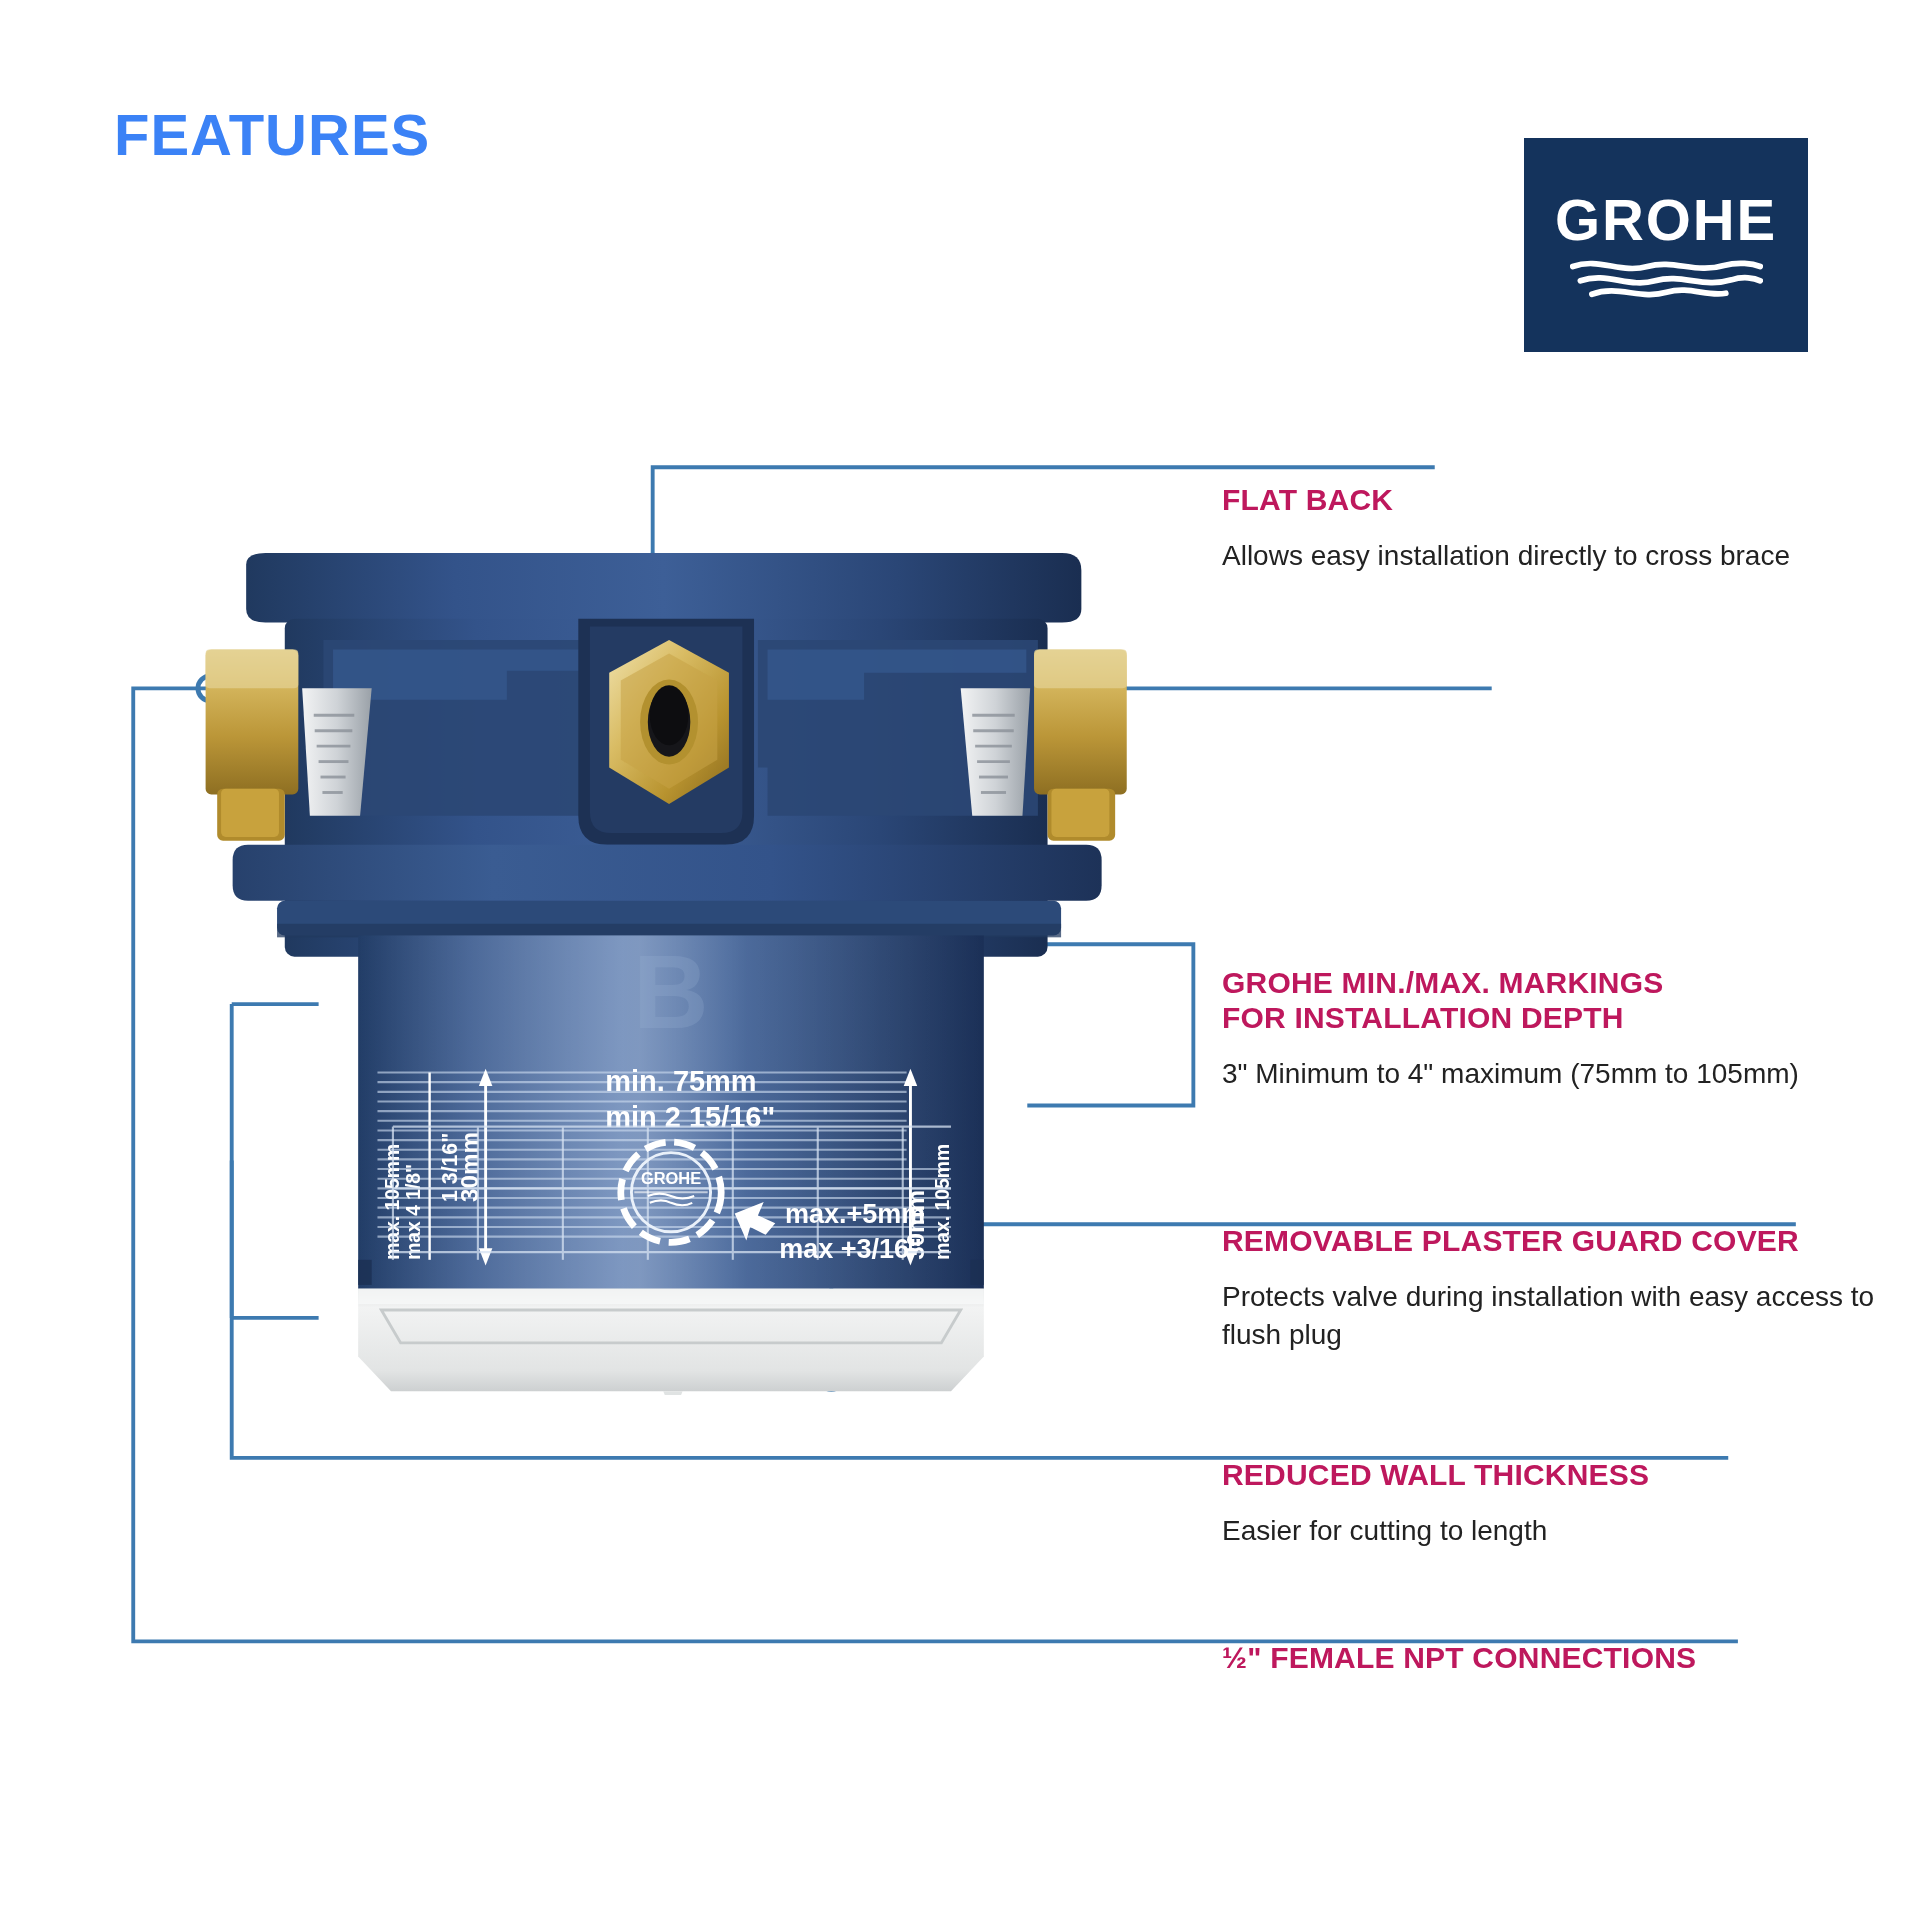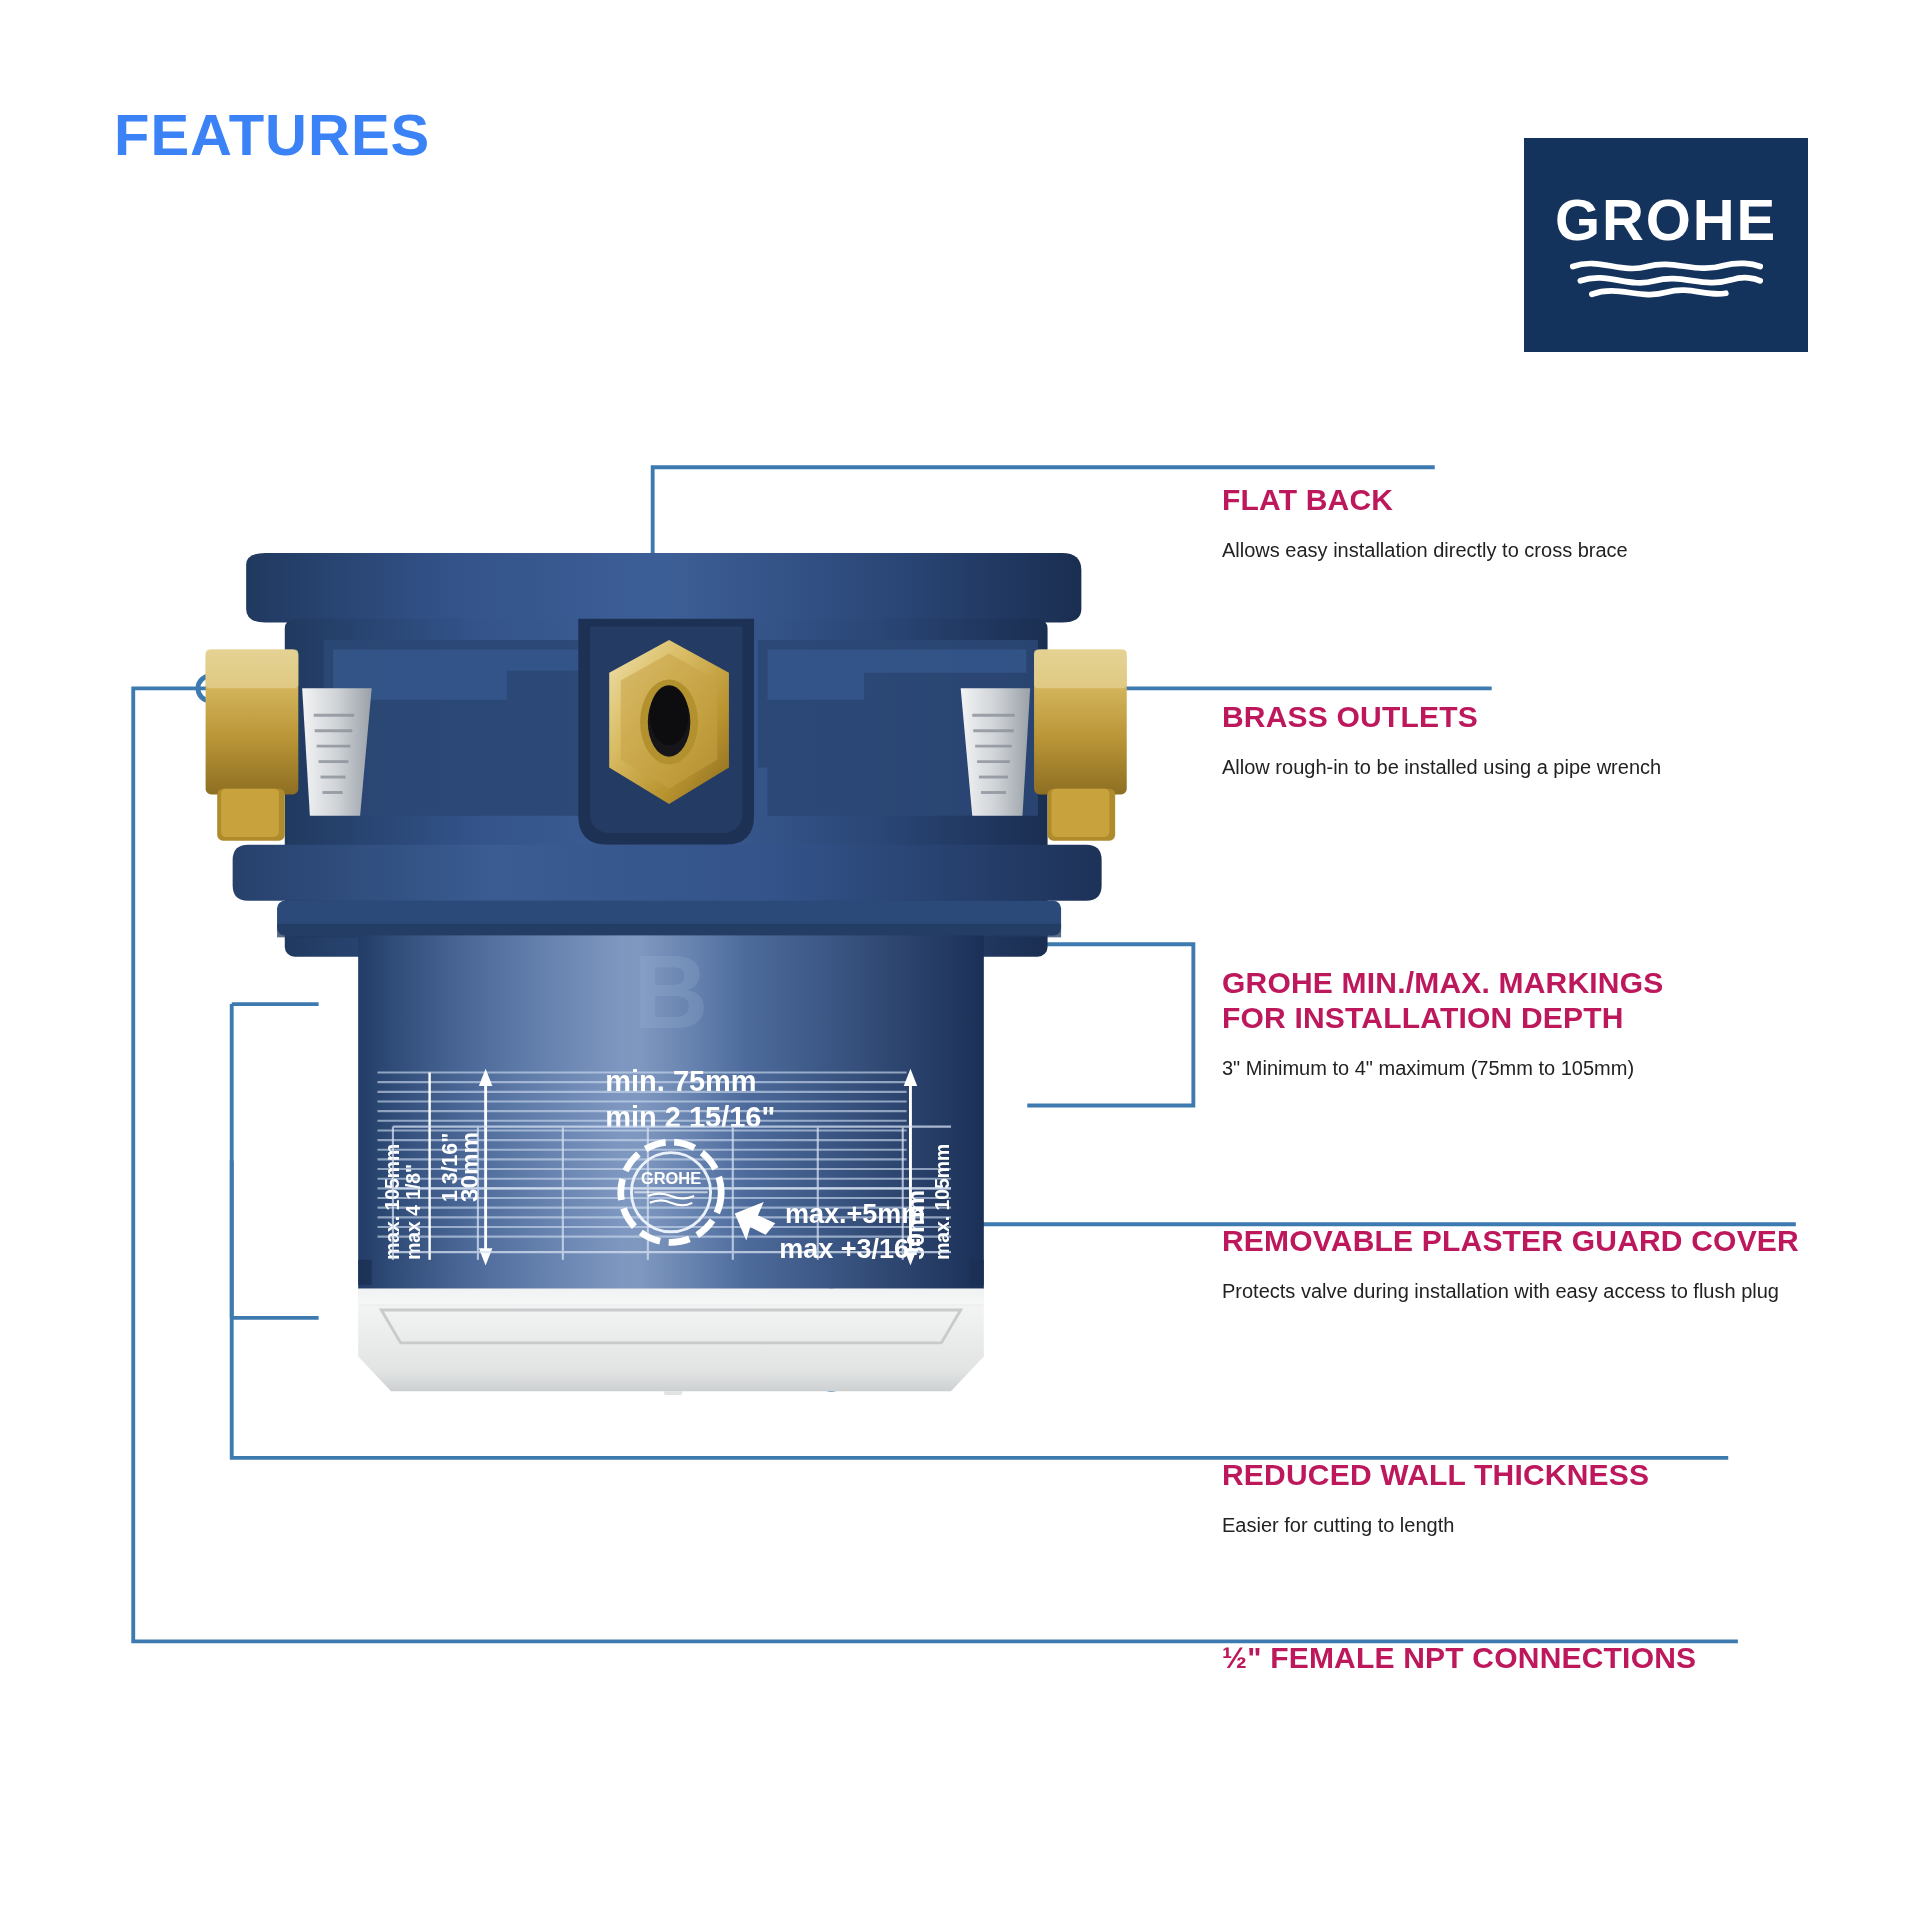--- a/index.html
+++ b/index.html
@@ -33,21 +33,21 @@
   #brand-logo .waves{width:193px;height:44px;display:block;}
 
   
   .callout{position:absolute;}
   .callout h3{
     margin:0 0 19.3px 0;
     font-size:30px;font-weight:bold;letter-spacing:0.2px;
     color:#be185d;line-height:1.16;
   }
   .callout p{
-    margin:0;font-size:20px;color:#222222;line-height:1.37;font-weight:normal;
+    margin:0;font-size:28px;color:#222222;line-height:1.37;font-weight:normal;
   }
   .callout h3 .l2{display:block;}
 
   #callout-flat-back{left:1222px;top:483px;width:676px;}
   #callout-brass-outlets{left:1222px;top:700px;width:676px;}
   #callout-markings{left:1222px;top:966px;width:714px;}
   #callout-plaster-guard{left:1222px;top:1224px;width:714px;}
   #callout-wall-thickness{left:1222px;top:1458px;width:714px;}
   #callout-npt{left:1222px;top:1641px;width:714px;}
 
@@ -335,24 +335,20 @@
         <polygon points="492,896 512,896 502,922" fill="#e0e3e3"></polygon>
       </g>
     </svg>
   </div>
 
   <div class="callout" id="callout-flat-back">
     <h3>FLAT BACK</h3>
     <p>Allows easy installation directly to cross brace</p>
   </div>
 
-  <div class="callout" id="callout-brass-outlets">
-    <h3>BRASS OUTLETS</h3>
-    <p>Allow rough-in to be installed using a pipe wrench</p>
-  </div>
 
   <div class="callout" id="callout-markings">
     <h3>
       <span>GROHE MIN./MAX. MARKINGS</span>
       <span class="l2">FOR INSTALLATION DEPTH</span>
     </h3>
     <p>3" Minimum to 4" maximum (75mm to 105mm)</p>
   </div>
 
   <div class="callout" id="callout-plaster-guard">

